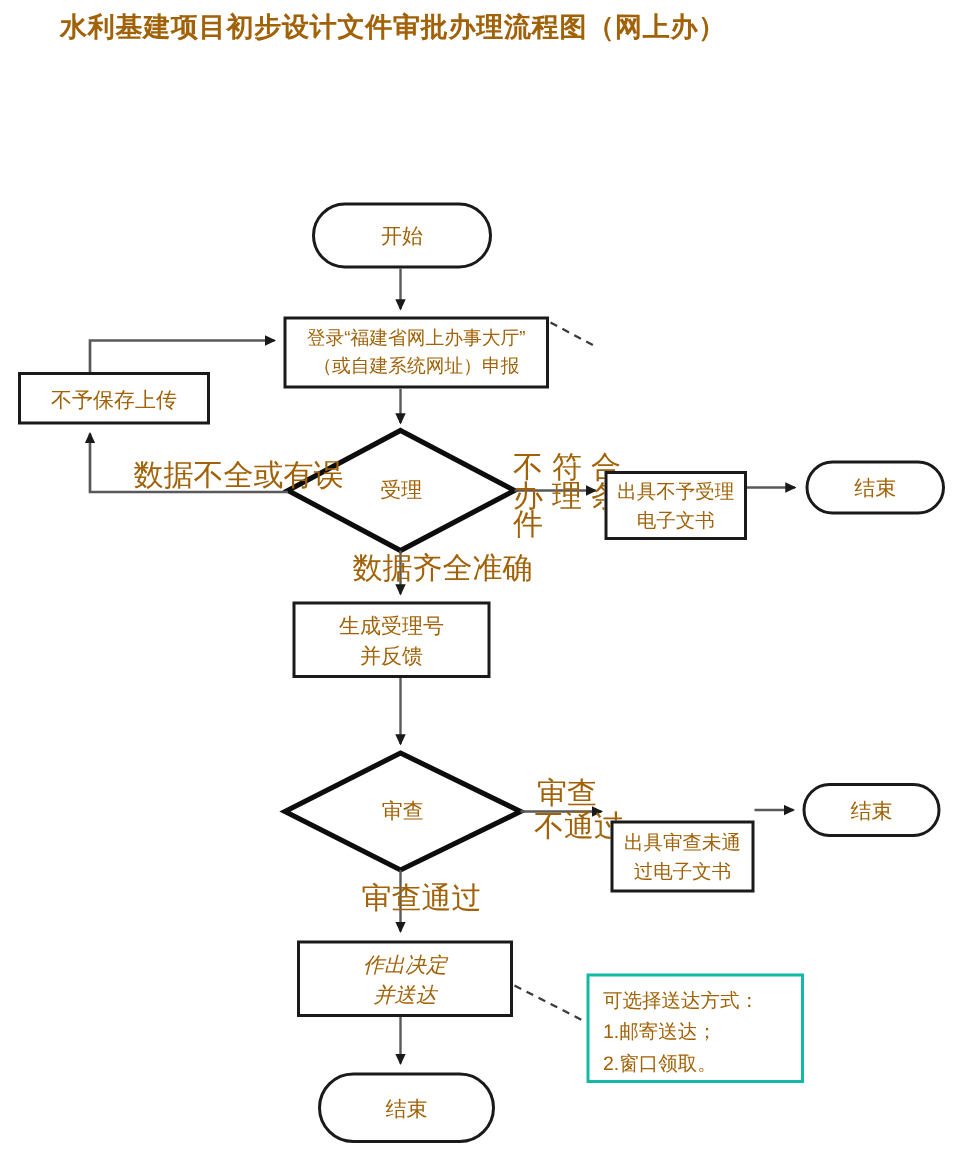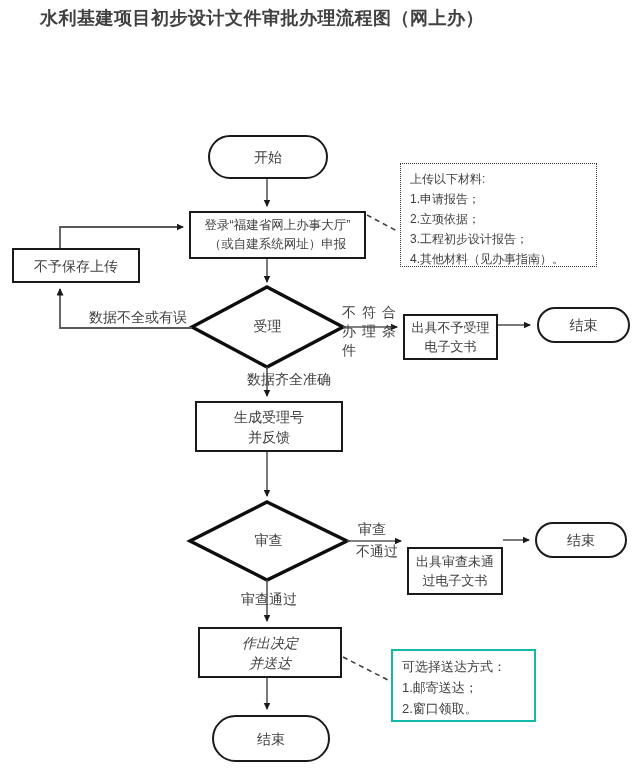--- a/index.html
+++ b/index.html
@@ -1,18 +1,18 @@
 <!DOCTYPE html>
 <html><head>
 <meta charset="utf-8">
 <style>
   html,body{margin:0;padding:0;background:#ffffff;}
   .canvas{
     position:relative;width:635px;height:784px;background:#ffffff;
-    font-family:"Liberation Sans","DejaVu Sans",sans-serif;color:#404040;
+    font-family:"Liberation Sans","DejaVu Sans",sans-serif;color:#a16207;
     overflow:hidden;
   }
   .title{
     position:absolute;left:40px;top:6px;font-size:18px;font-weight:bold;
     letter-spacing:0.5px;white-space:nowrap;
   }
   .layer{position:absolute;left:0;top:0;}
   .node{
     position:absolute;box-sizing:border-box;background:#ffffff;
     border:2px solid #1a1a1a;display:flex;flex-direction:column;
@@ -25,21 +25,21 @@
   .dlabel{
     position:absolute;display:flex;align-items:center;justify-content:center;
     text-align:center;font-size:14px;
   }
   .note{
     position:absolute;box-sizing:border-box;background:#ffffff;text-align:left;
   }
   .note .nline{white-space:nowrap;}
   .note-dotted{border:1px dotted #333;padding:5px 9px;font-size:12px;line-height:20px;}
   .note-solid{border:2px solid #14b8a6;padding:5px 9px;font-size:13px;line-height:21px;}
-  .elabel{position:absolute;font-size:14px;white-space:nowrap;line-height:14px;}
+  .elabel{position:absolute;font-size:20px;white-space:nowrap;line-height:14px;font-family:Liberation Serif, serif;}
   .spread{letter-spacing:6px;line-height:19px;white-space:nowrap;}
 </style>
 </head>
 <body>
 
 <div class="canvas">
 
   <div class="title">水利基建项目初步设计文件审批办理流程图（网上办）</div>
 
   <svg class="layer" width="635" height="784" viewBox="0 0 635 784">
@@ -71,52 +71,45 @@
 
   <div class="node stadium" style="left:208px;top:135px;width:120px;height:44px;">
     <div>开始</div>
   </div>
 
   <div class="node tiny" style="left:189px;top:211px;width:177px;height:48px;">
     <div>登录“福建省网上办事大厅”</div>
     <div>（或自建系统网址）申报</div>
   </div>
 
-  <div class="note note-dotted" style="left:400px;top:163px;width:197px;height:104px;">
-    <div class="nline">上传以下材料:</div>
-    <div class="nline">1.申请报告；</div>
-    <div class="nline">2.立项依据；</div>
-    <div class="nline">3.工程初步设计报告；</div>
-    <div class="nline">4.其他材料（见办事指南）。</div>
-  </div>
 
   <div class="node" style="left:12px;top:248px;width:128px;height:35px;">
     <div>不予保存上传</div>
   </div>
 
   <div class="dlabel" style="left:192px;top:317px;width:151px;height:20px;">受理</div>
 
   <div class="elabel" style="left:89px;top:310px;">数据不全或有误</div>
   <div class="elabel spread" style="left:342px;top:303px;">
     <div>不符合</div>
     <div>办理条</div>
     <div>件</div>
   </div>
-  <div class="elabel" style="left:247px;top:372px;">数据齐全准确</div>
+  <div class="elabel" style="left:235px;top:372px;">数据齐全准确</div>
 
   <div class="node small" style="left:403px;top:314px;width:95px;height:46px;">
     <div>出具不予受理</div>
     <div>电子文书</div>
   </div>
 
   <div class="node stadium" style="left:537px;top:307px;width:93px;height:36px;">
     <div>结束</div>
   </div>
 
-  <div class="node" style="left:195px;top:401px;width:148px;height:51px;">
+  <div class="node" style="left:195px;top:401px;width:132px;height:51px;">
     <div>生成受理号</div>
     <div>并反馈</div>
   </div>
 
   <div class="dlabel" style="left:190px;top:531px;width:157px;height:20px;">审查</div>
 
   <div class="elabel" style="left:358px;top:522px;">审查</div>
   <div class="elabel" style="left:356px;top:544px;text-align:right;">不通过</div>
   <div class="elabel" style="left:241px;top:592px;">审查通过</div>
 

